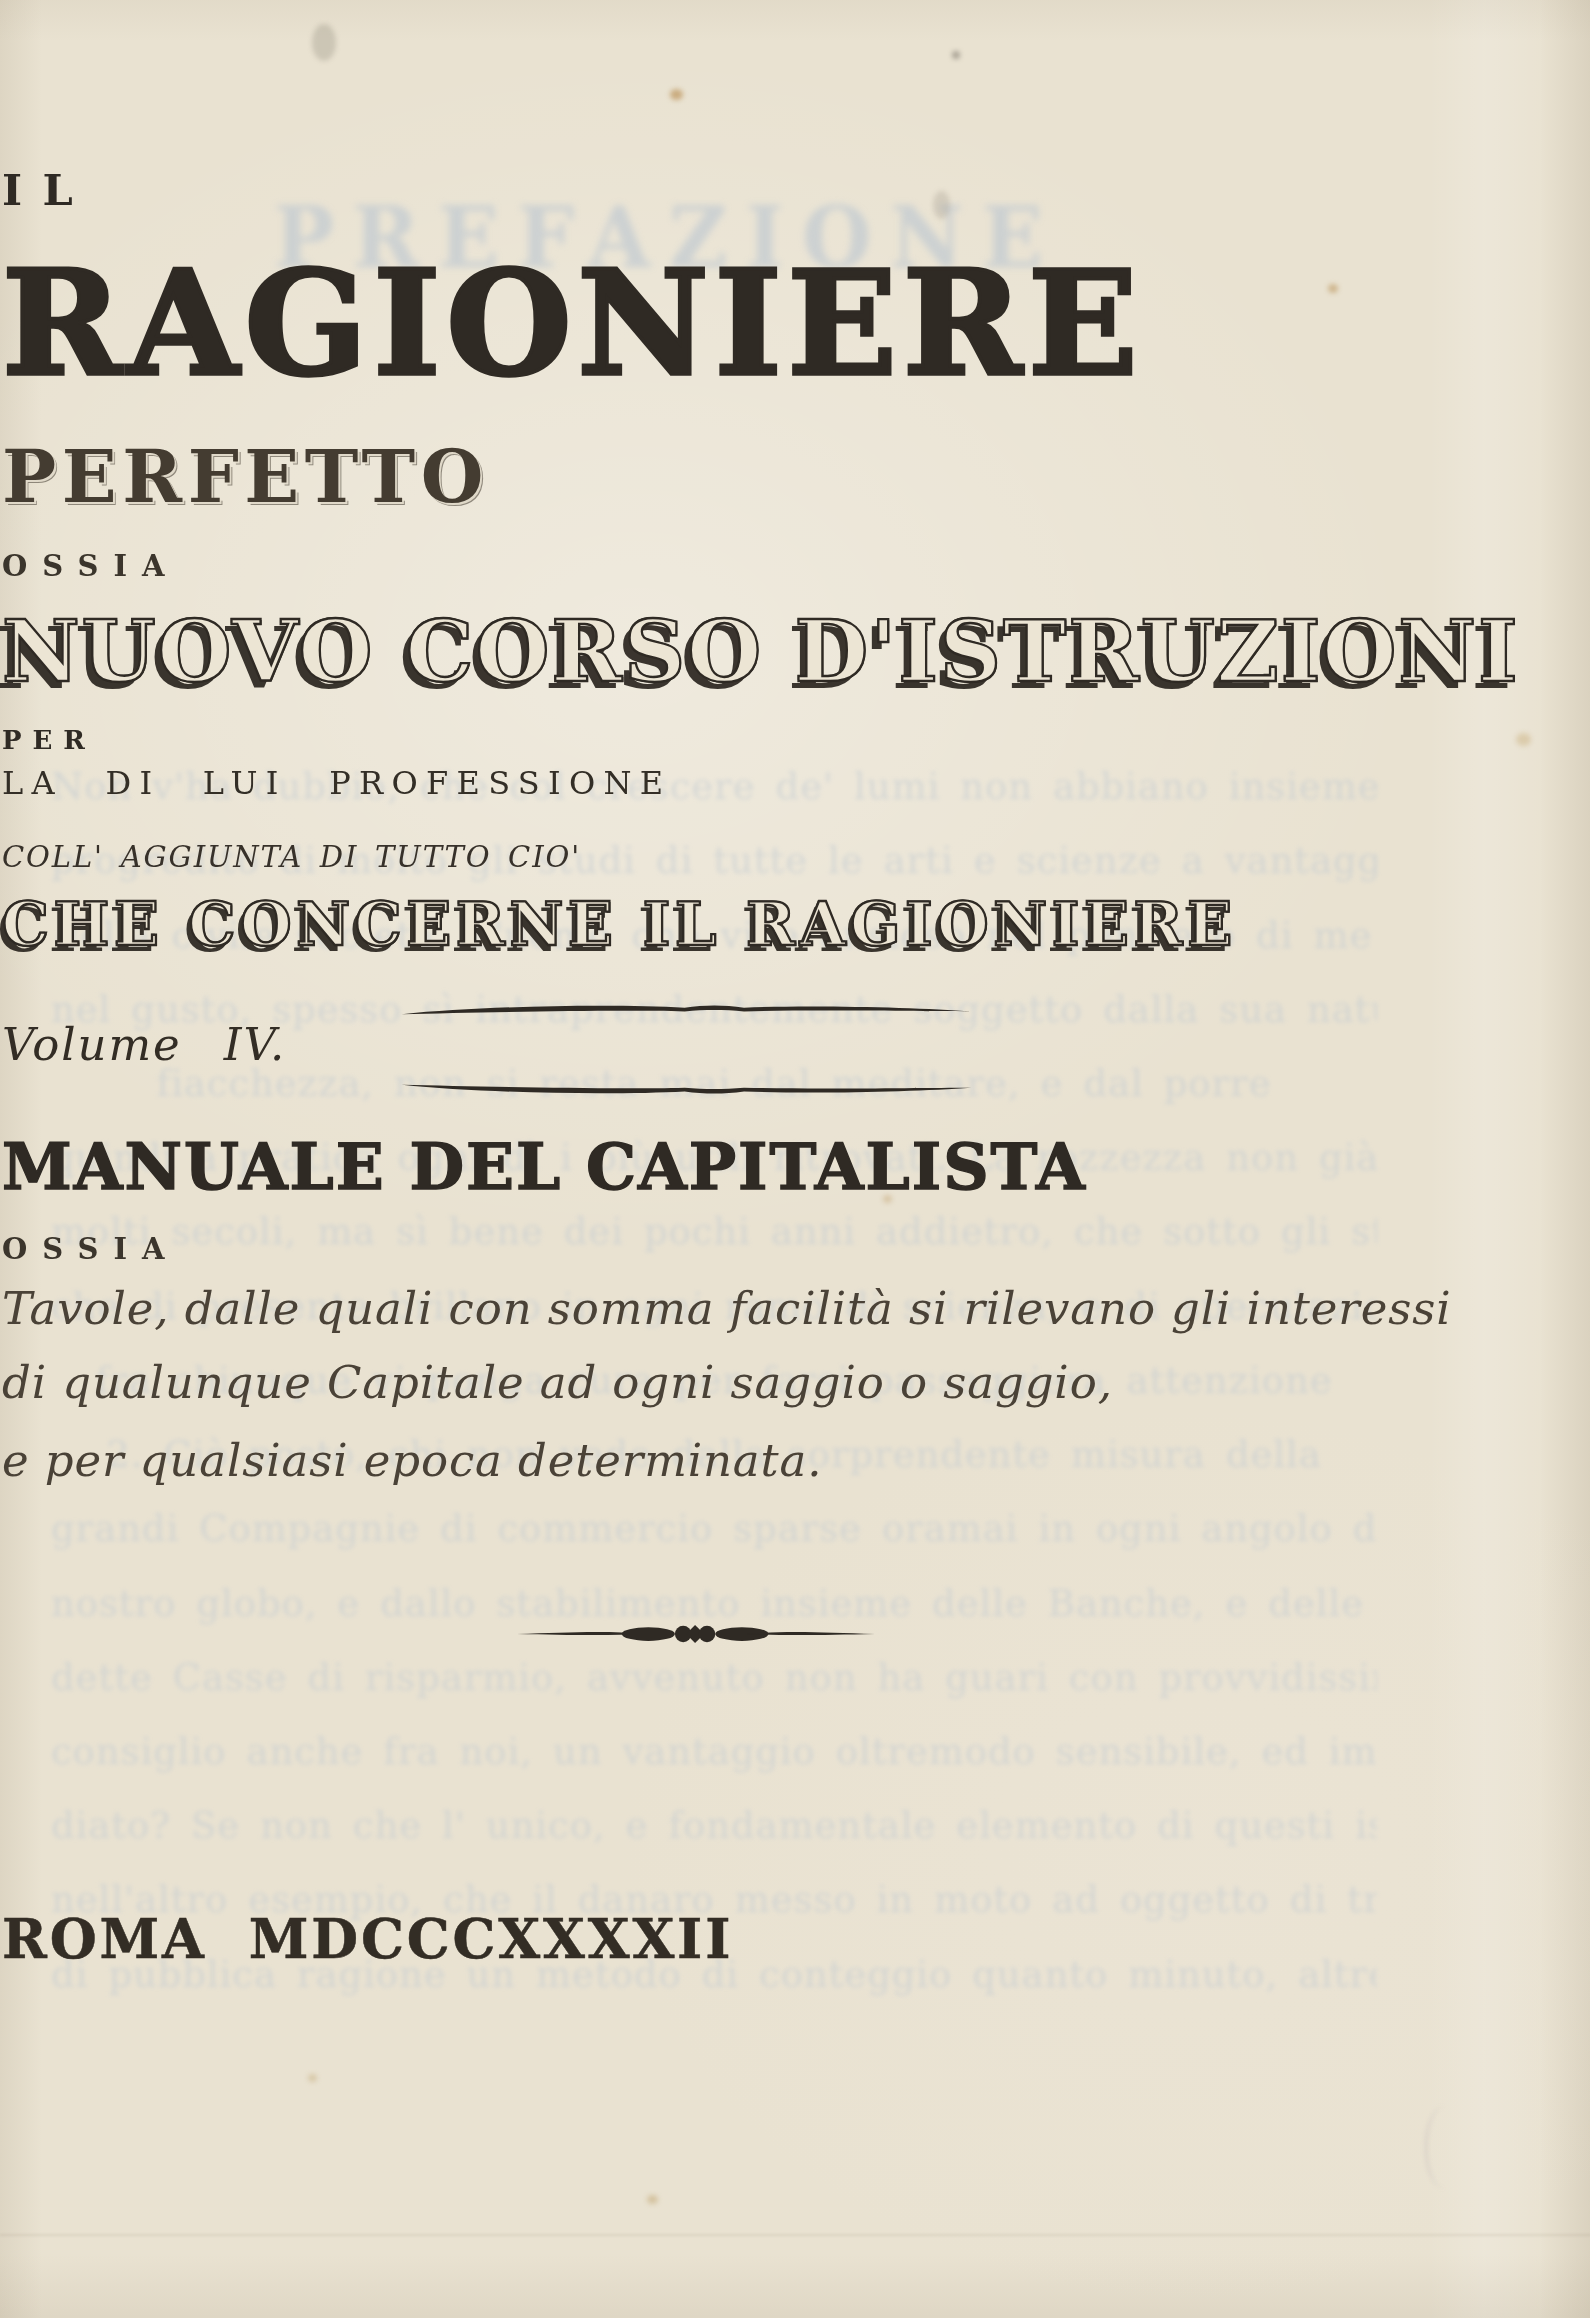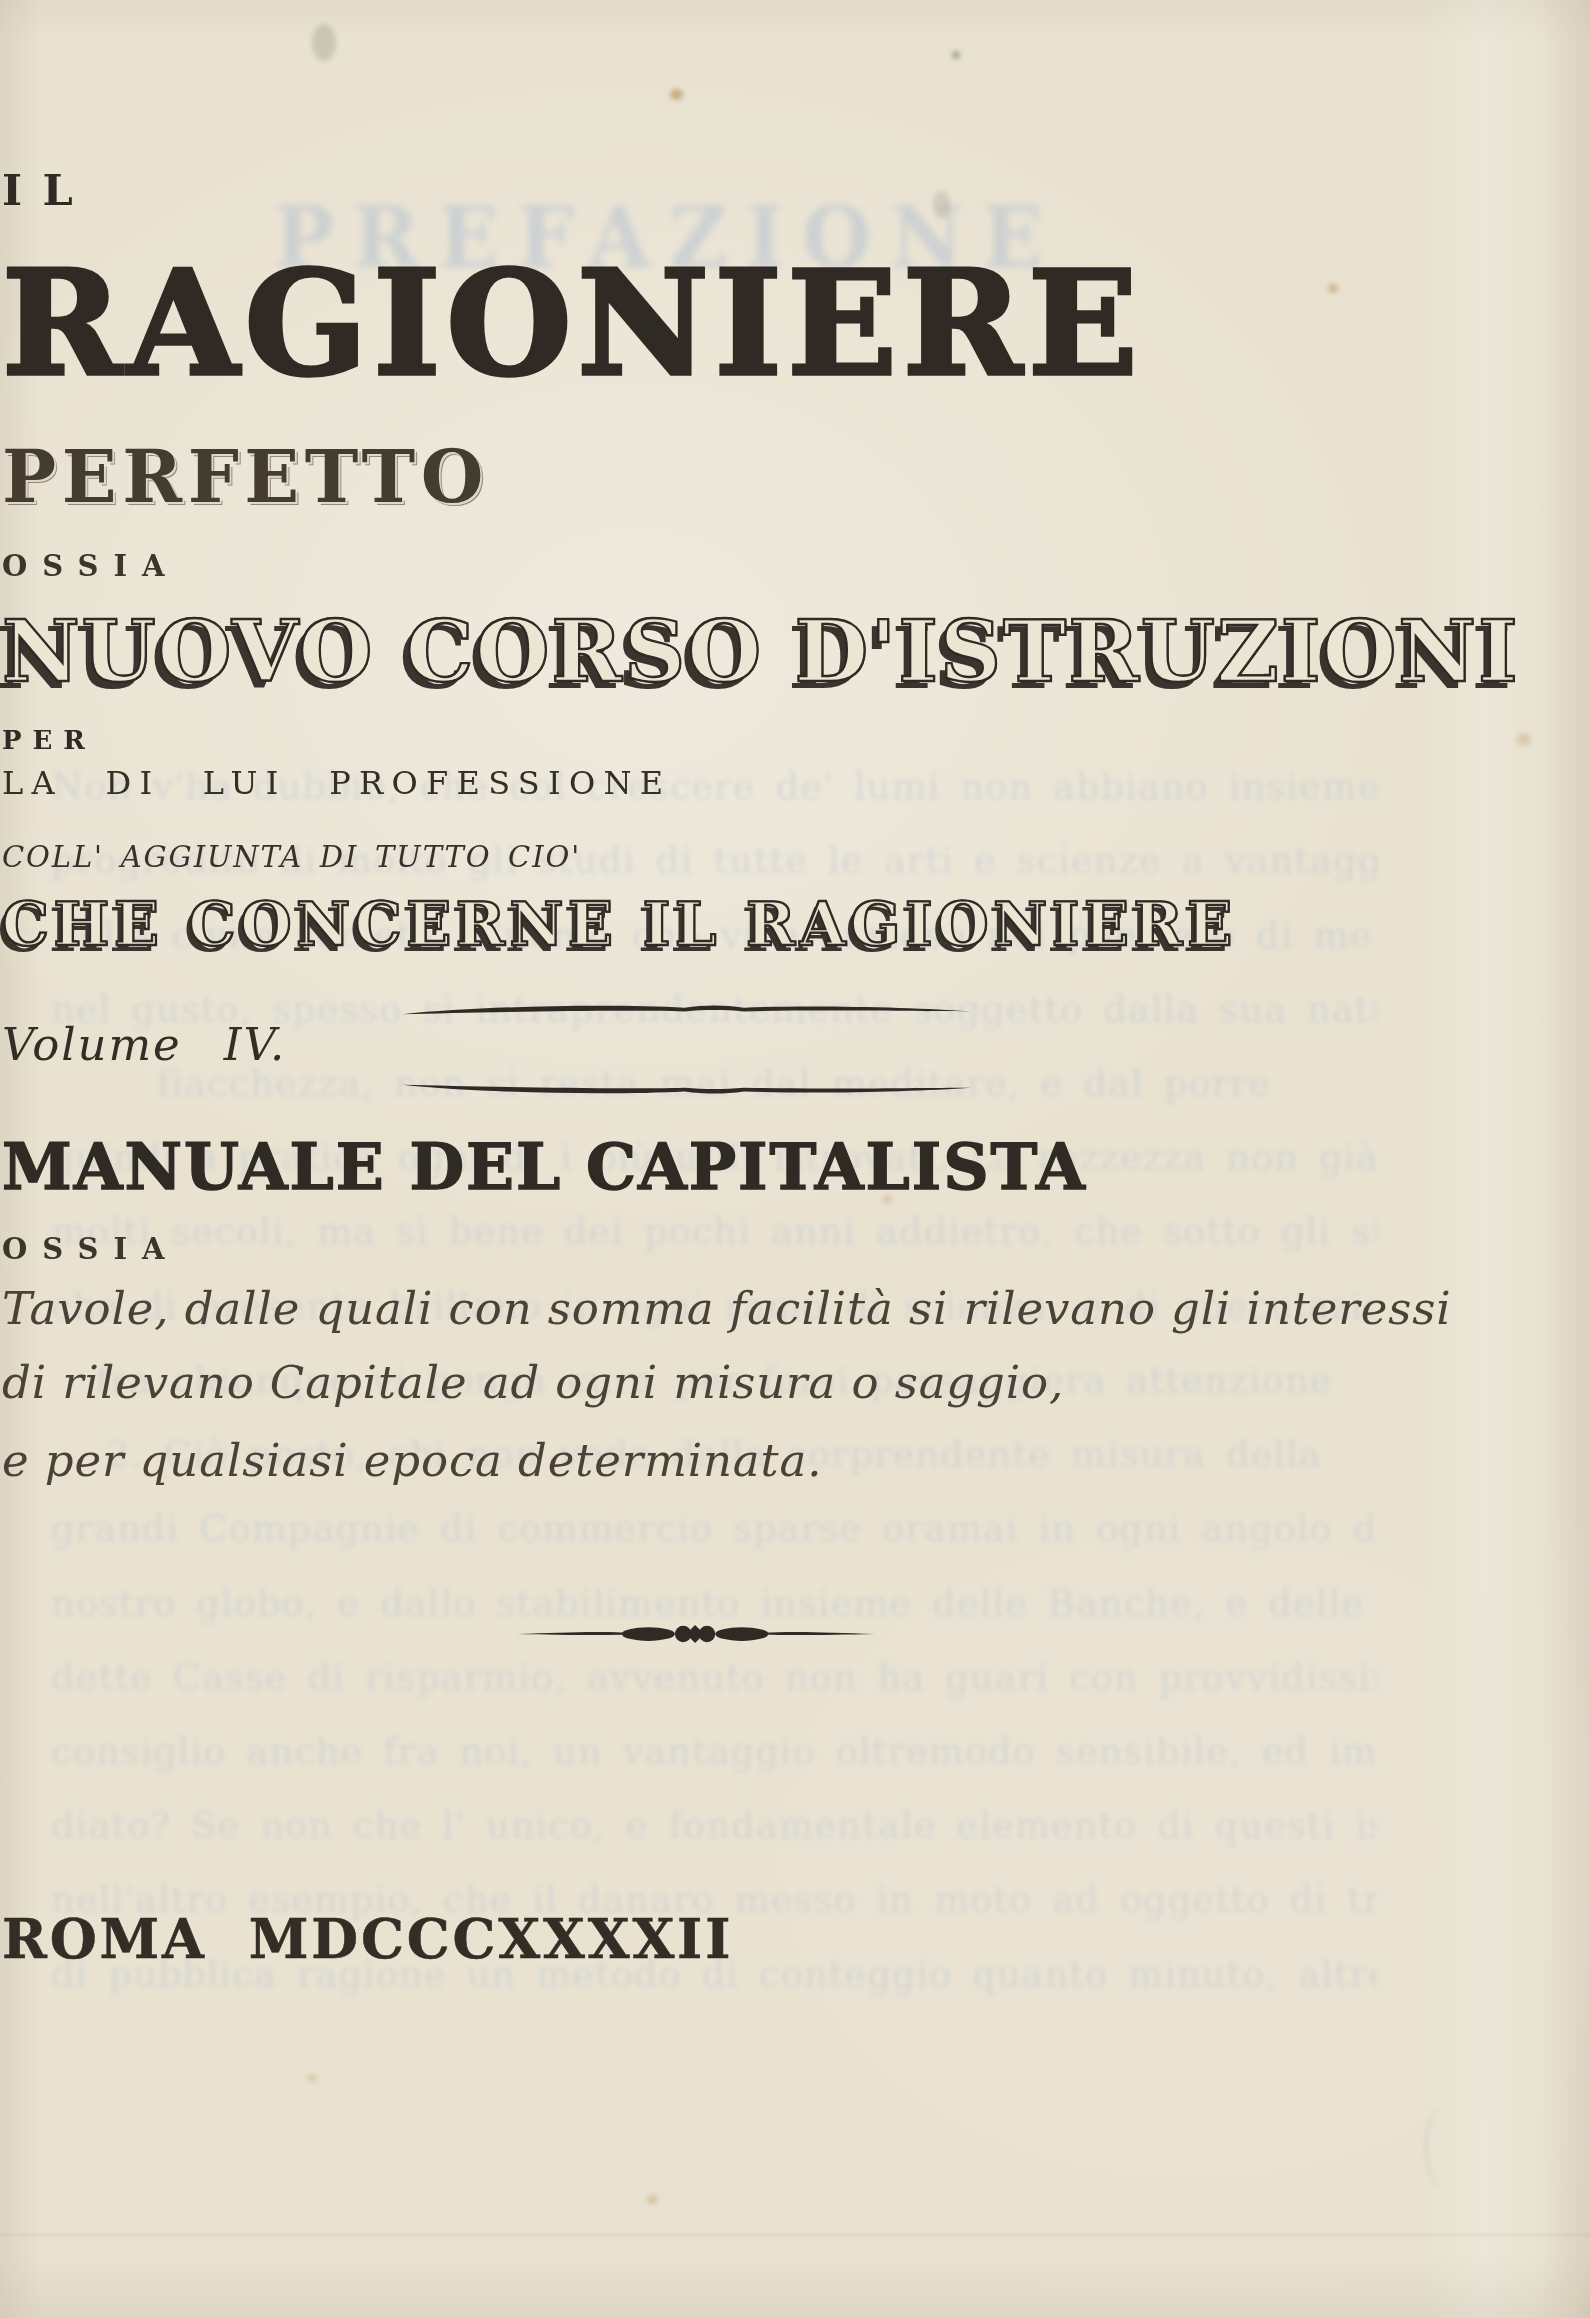--- a/index.html
+++ b/index.html
@@ -163,21 +163,21 @@
     <svg class="abs rule rule-bottom" viewBox="0 0 620 16" preserveAspectRatio="none">
       <path fill="#2f2a24" d="M3,13 C90,4 230,2 308,6 C330,3 350,3 372,6 C450,3 560,6 617,10
                C560,10 450,8 372,10 C350,8 330,8 308,10 C230,8 90,11 3,13 Z"></path>
     </svg>
 
     <div class="abs col section-title">MANUALE DEL CAPITALISTA</div>
 
     <div class="abs col ossia ossia-2">OSSIA</div>
 
     <div class="abs col script-line script-1">Tavole, dalle quali con somma facilità si rilevano gli interessi</div>
-    <div class="abs col script-line script-2">di rilevano Capitale ad ogni misura o saggio,</div>
+    <div class="abs col script-line script-2">di qualunque Capitale ad ogni saggio o saggio,</div>
     <div class="abs col script-line script-3">e per qualsiasi epoca determinata.</div>
 
     <svg class="abs ornament" viewBox="0 0 390 24">
       <g fill="#2f2a24">
         <path d="M0,12 C55,10 100,8 140,12 C100,14 55,13.2 0,12 Z"></path>
         <ellipse cx="143" cy="12" rx="29" ry="7.5"></ellipse>
         <circle cx="181" cy="12" r="9"></circle>
         <rect x="187" y="5" width="14" height="14" transform="rotate(45 194 12)"></rect>
         <circle cx="207" cy="12" r="9"></circle>
         <ellipse cx="245" cy="12" rx="29" ry="7.5"></ellipse>

